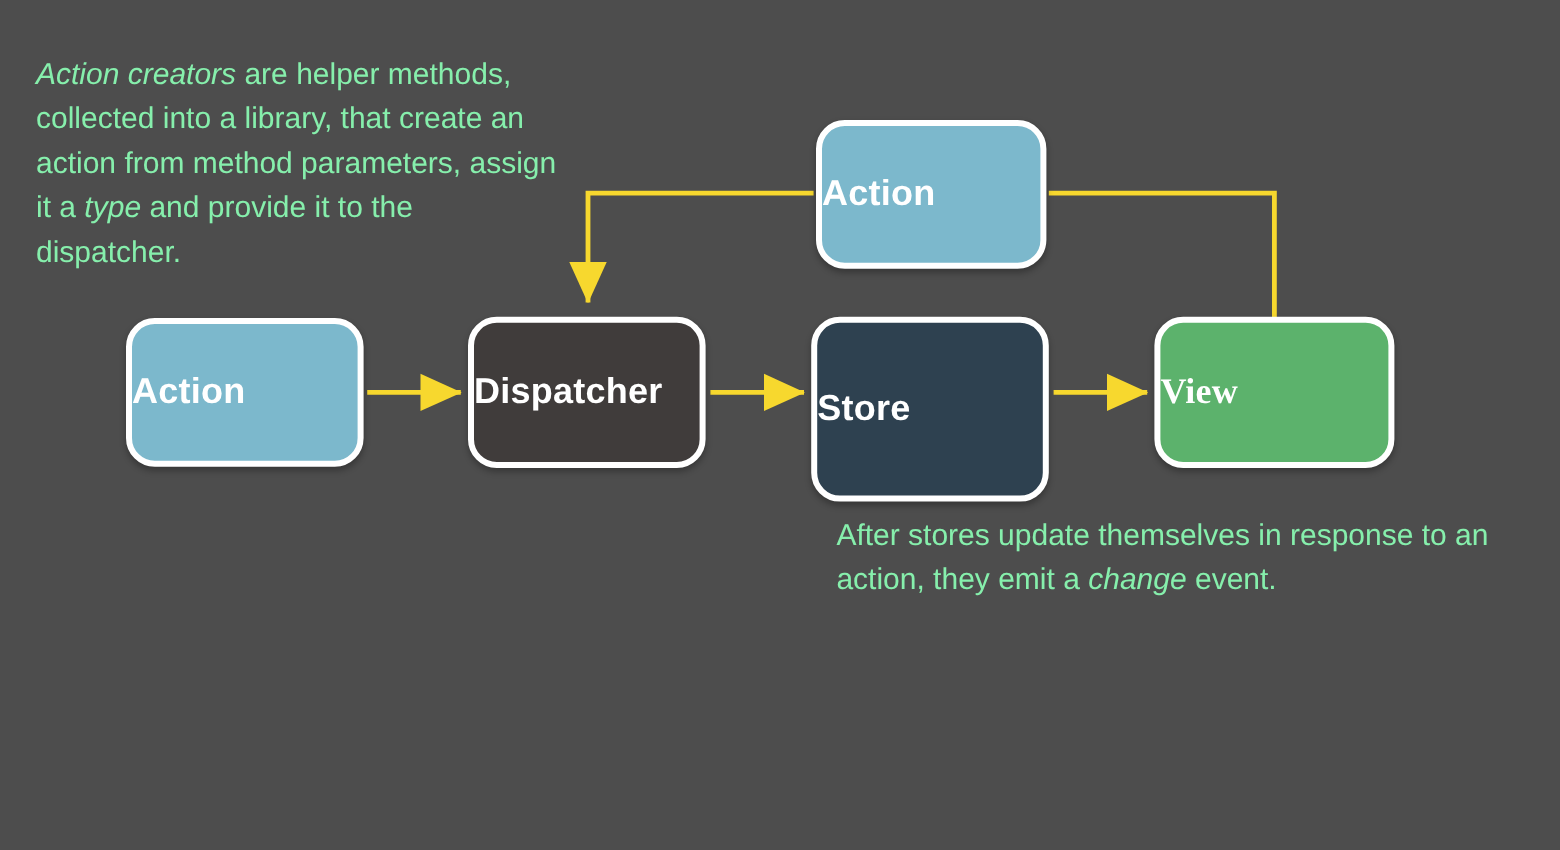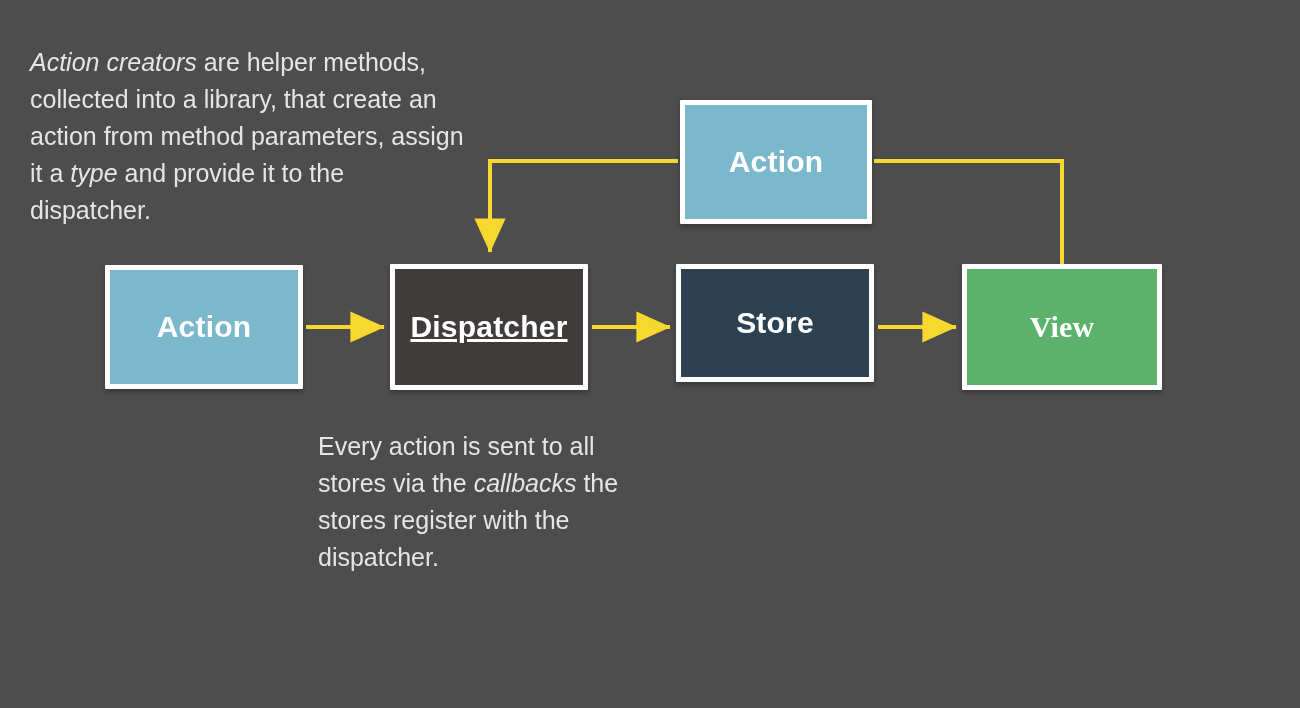--- a/index.html
+++ b/index.html
@@ -29,47 +29,47 @@
     width: 1300px;
     height: 708px;
     pointer-events: none;
   }
 
   
   .node {
     position: absolute;
     box-sizing: border-box;
     border: 5px solid #ffffff;
-    border-radius: 1px;
+    border-radius: 24px;
     display: flex;
     align-items: center;
-    justify-content: center;
+    justify-content: flex-start;
     box-shadow: 0 3px 5px rgba(0,0,0,0.28);
   }
   .node .node-label {
     font-size: 30px;
     font-weight: 600;
     color: #ffffff;
     letter-spacing: 0.2px;
     line-height: 1;
     white-space: nowrap;
   }
 
   .node-action-top   { left: 680px; top: 100px;  width: 192px; height: 124px; background: #7cb8cc; }
   .node-action-left  { left: 105px; top: 265px;  width: 198px; height: 124px; background: #7cb8cc; }
-  .node-dispatcher   { left: 390px; top: 264px;  width: 198px; height: 126px; background: #403c3b; text-decoration: underline; }
-  .node-store        { left: 676px; top: 264px;  width: 198px; height: 118px; background: #2e4150; }
+  .node-dispatcher   { left: 390px; top: 264px;  width: 198px; height: 126px; background: #403c3b; }
+  .node-store        { left: 676px; top: 264px;  width: 198px; height: 154px; background: #2e4150; }
   .node-view         { left: 962px; top: 264px;  width: 200px; height: 126px; background: #5cb26c; font-family: Liberation Serif, serif; }
 
   
   .caption {
     position: absolute;
     font-size: 25px;
     line-height: 37px;
-    color: #e5e5e5;
+    color: #86efac;
     font-weight: 400;
   }
   .caption p { margin: 0; }
   .caption p + p { margin-top: 12px; }
   .caption em { font-style: italic; }
 
   .caption-creators  { left: 30px;  top: 44px;  width: 440px; }
   .caption-dispatch  { left: 318px; top: 428px; width: 350px; }
   .caption-stores    { left: 697px; top: 428px; width: 570px; }
 </style>
@@ -126,20 +126,18 @@
   </div>
 
   <div class="node node-view">
     <span class="node-label">View</span>
   </div>
 
   <div class="caption caption-creators">
     <p><em>Action creators</em> are helper methods, collected into a library, that create an action from method parameters, assign it a <em>type</em> and provide it to the dispatcher.</p>
   </div>
 
-  <div class="caption caption-dispatch">
-    <p>Every action is sent to all stores via the <em>callbacks</em> the stores register with the dispatcher.</p>
-  </div>
 
   <div class="caption caption-stores">
+    <p>After stores update themselves in response to an action, they emit a <em>change</em> event.</p>
   </div>
 
 </div>
 
 </body></html>

